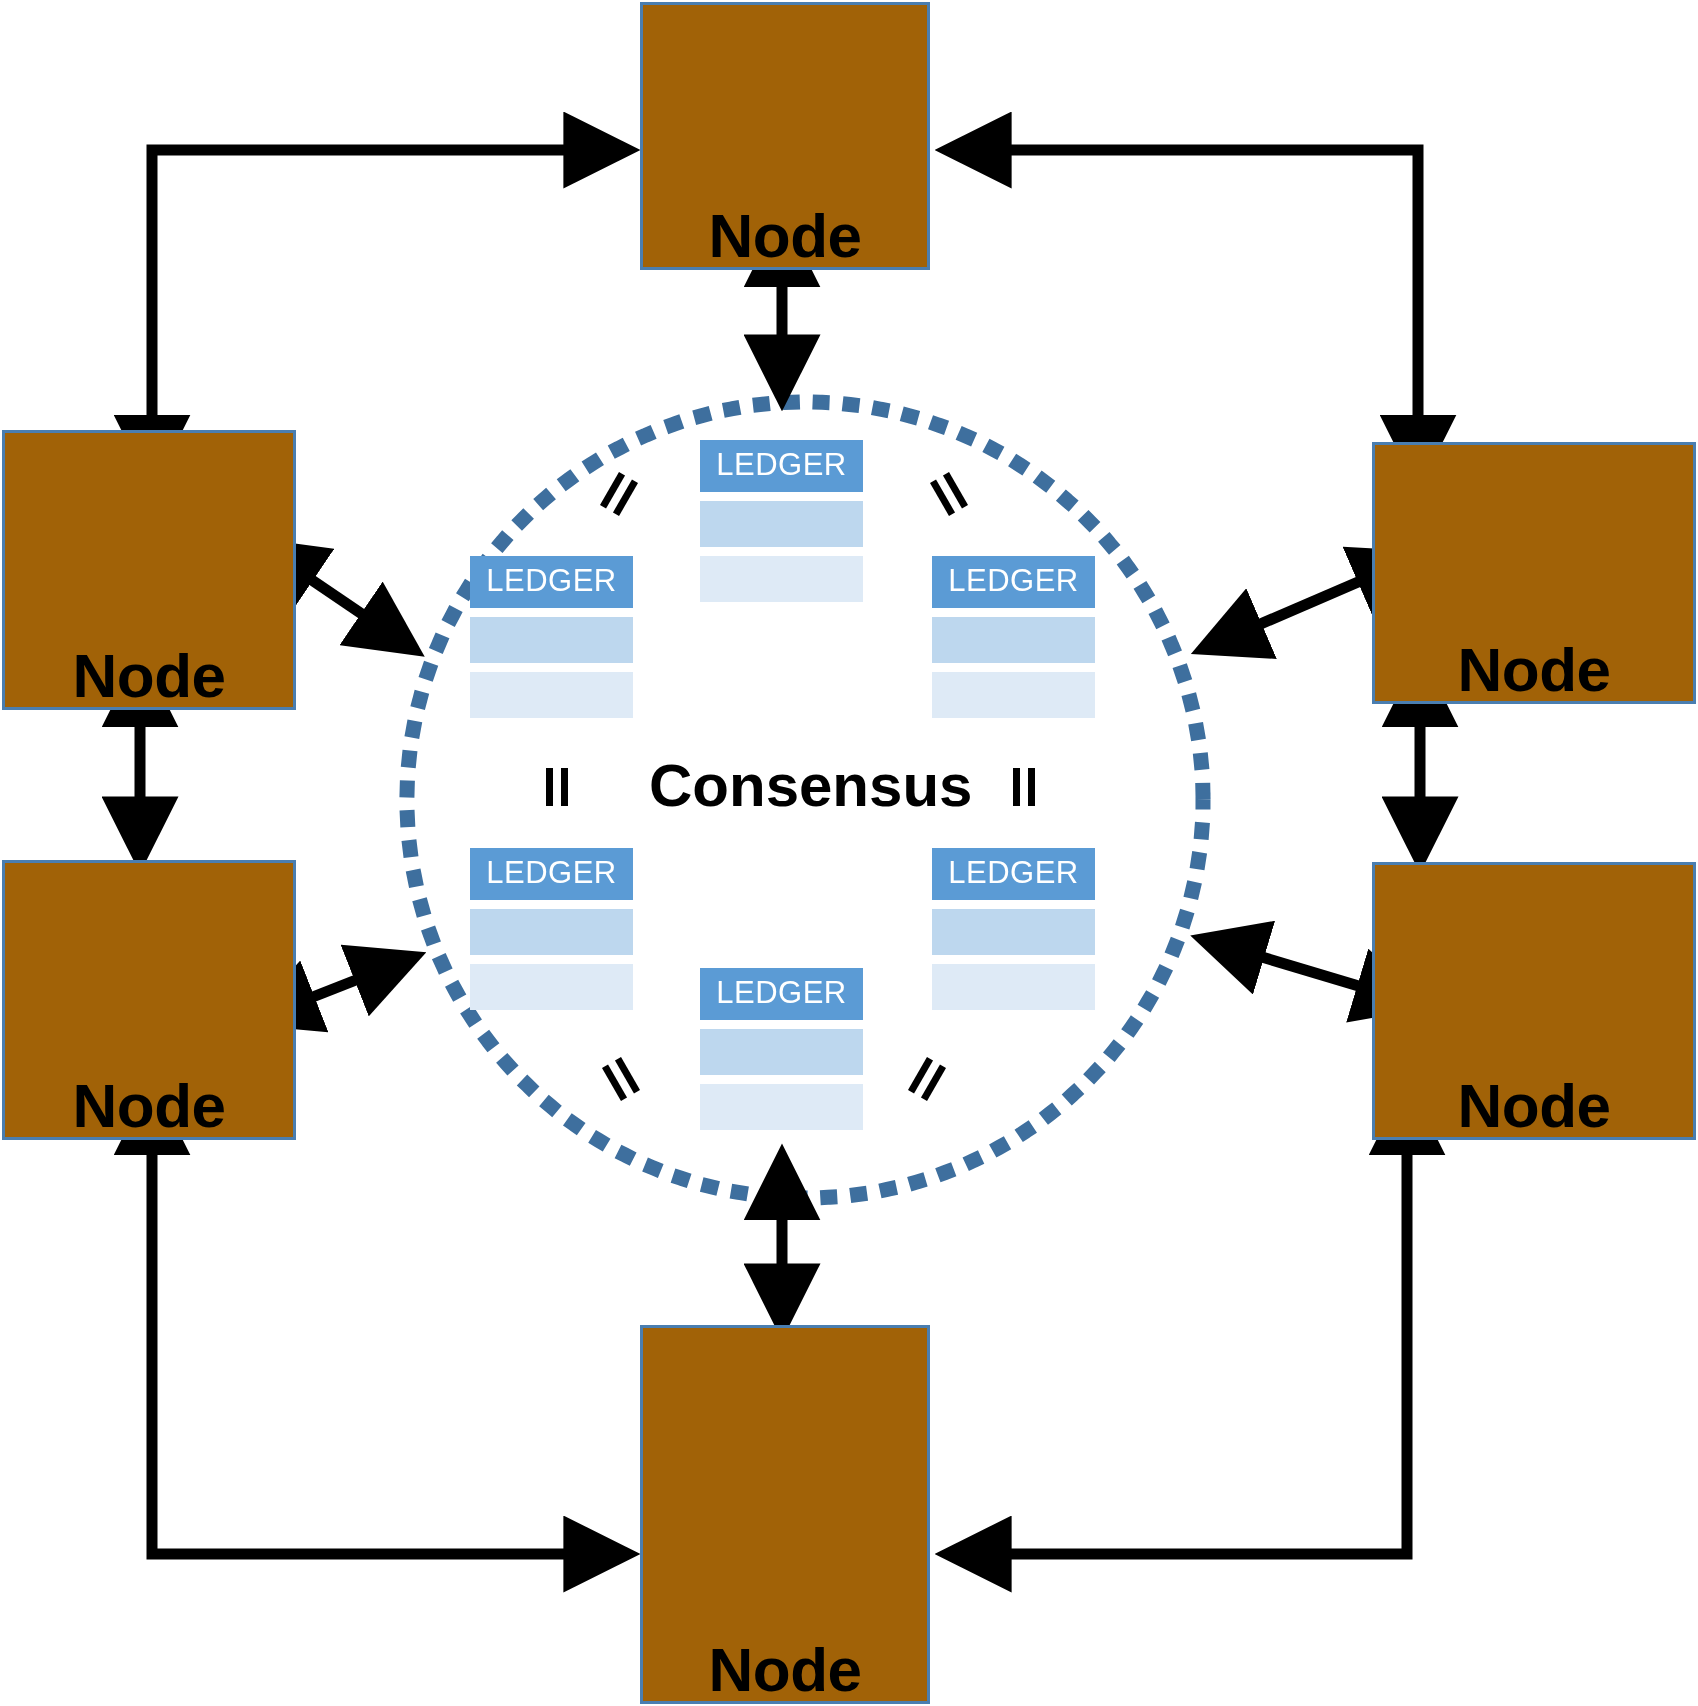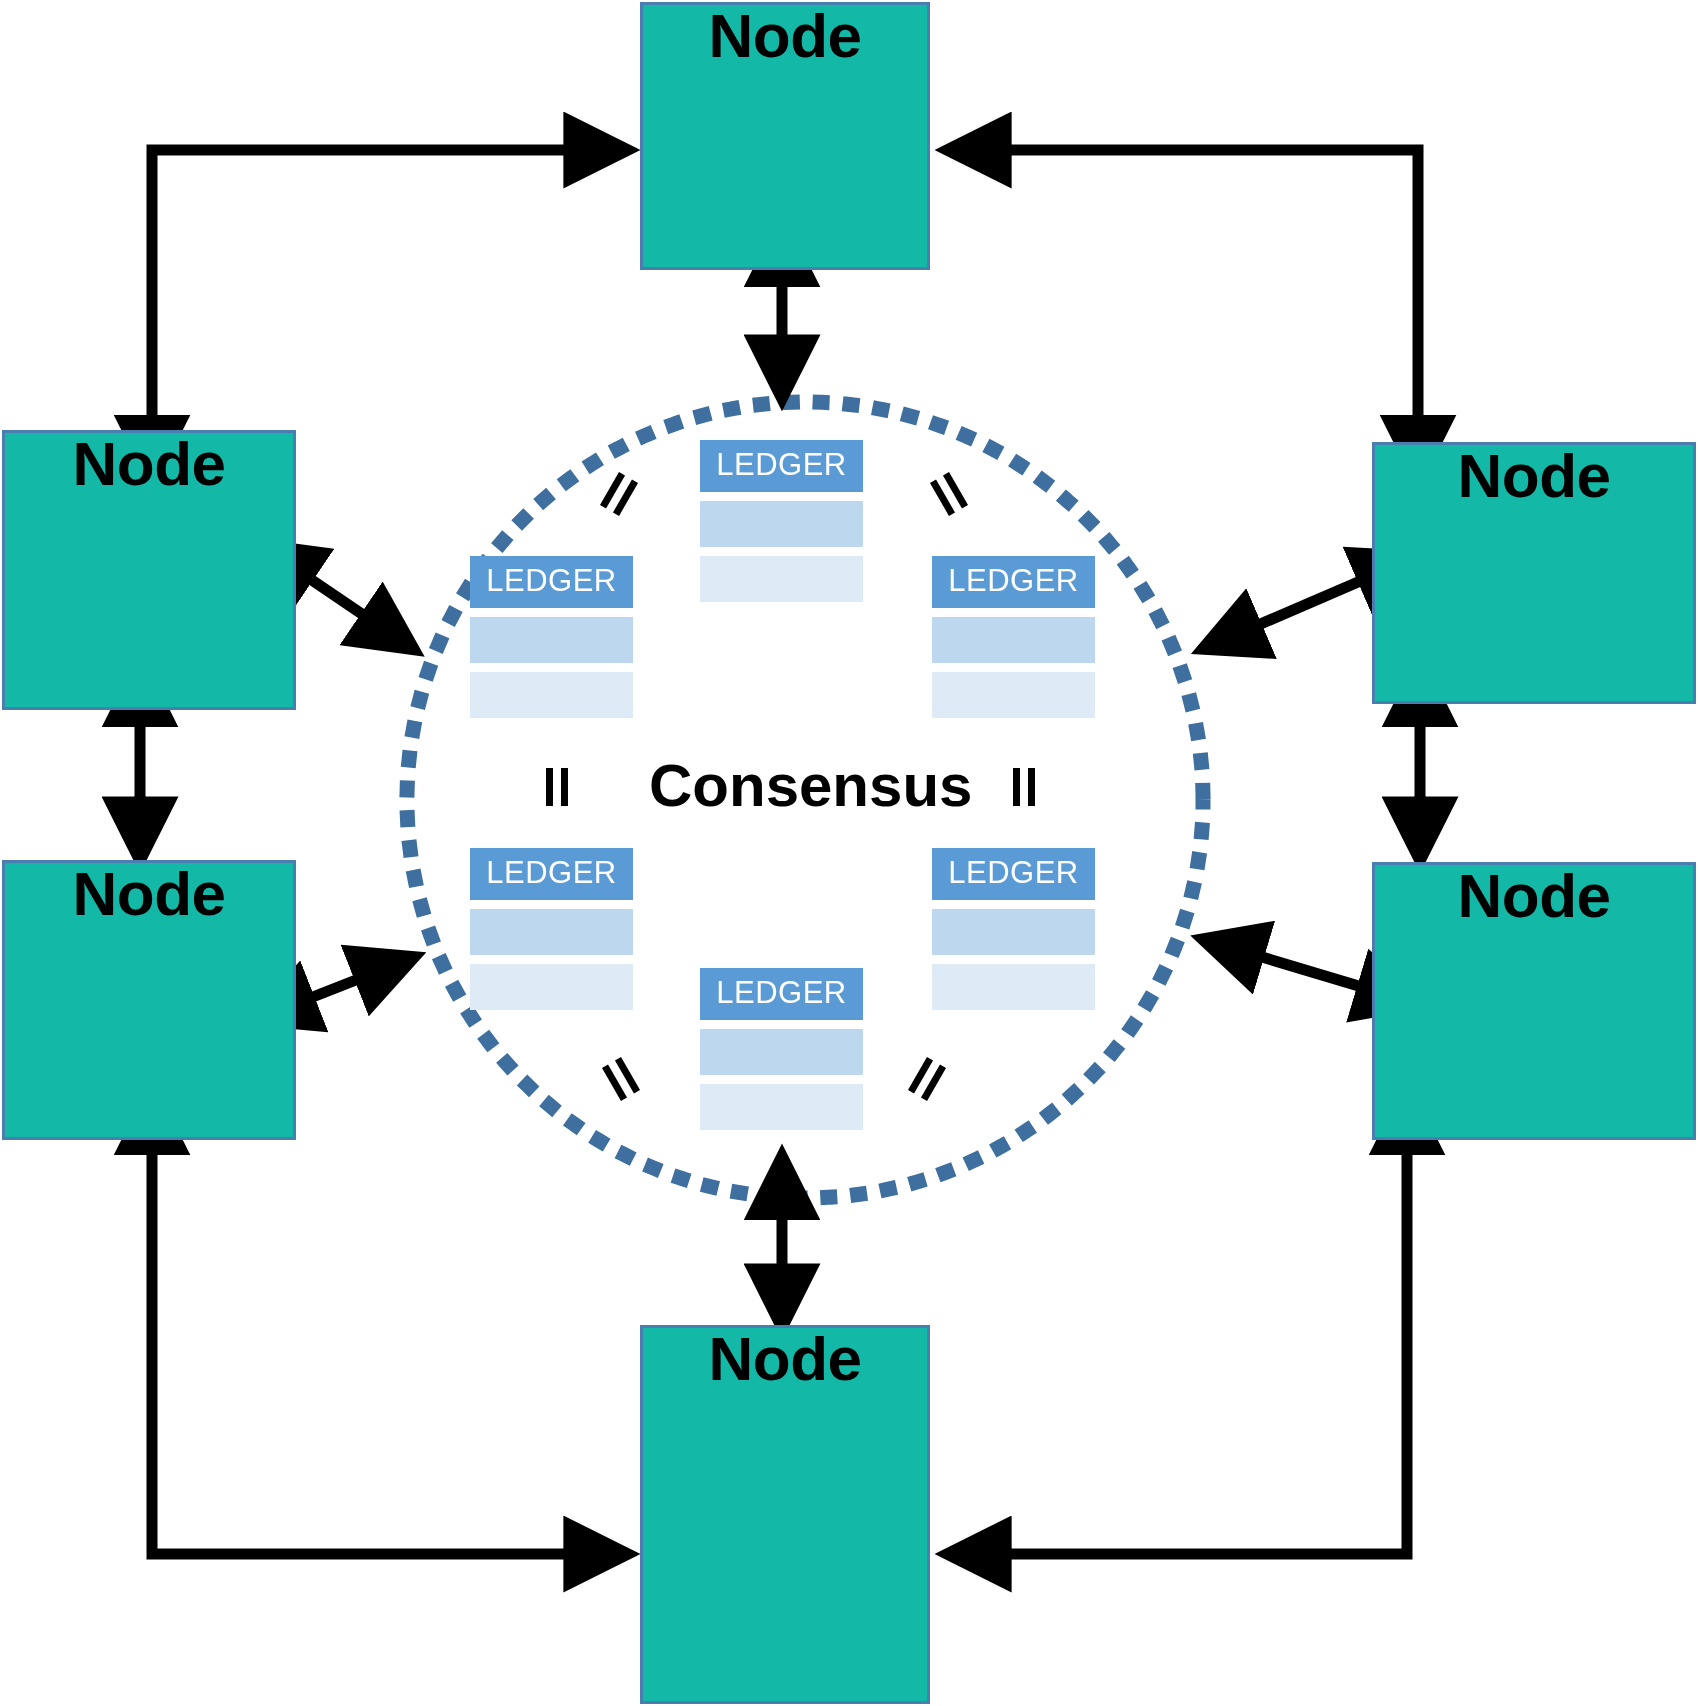--- a/index.html
+++ b/index.html
@@ -14,25 +14,25 @@
   #stage {
     position: relative;
     width: 1698px;
     height: 1706px;
     background: #ffffff;
     overflow: hidden;
   }
   
   .node {
     position: absolute;
-    background: #14b8a6;
+    background: #a16207;
     border: 3px solid #4A7EB0;
     box-sizing: border-box;
     display: flex;
-    align-items: flex-start;
+    align-items: flex-end;
     justify-content: center;
   }
   .node-label {
     font-family: "Liberation Sans", sans-serif;
     font-weight: bold;
     font-size: 62px;
     color: #000000;
     letter-spacing: -0.5px;
     line-height: 1;
   }

